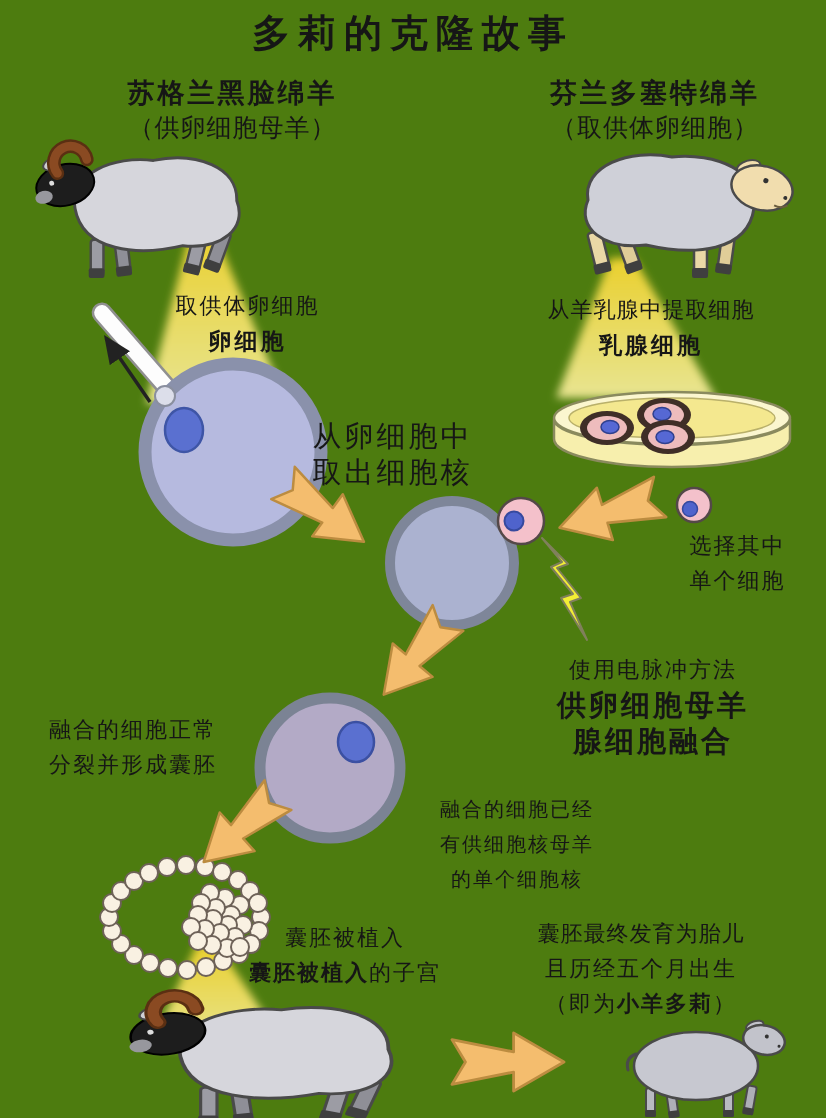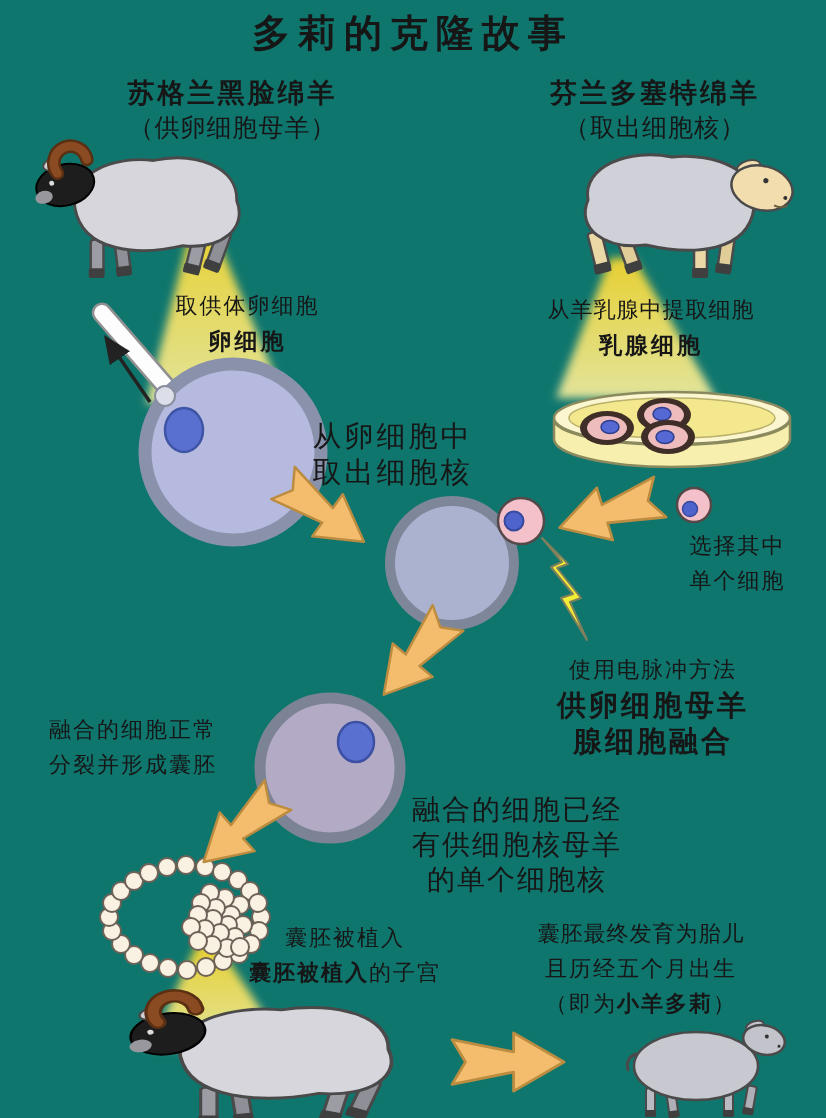--- a/index.html
+++ b/index.html
@@ -1,24 +1,24 @@
 <!DOCTYPE html>
 <html><head>
 <meta charset="utf-8">
 <style>
   html,body{margin:0;padding:0;background:#ffffff;}
   #stage{
     position:relative;width:826px;height:1118px;overflow:hidden;
-    background:#0f766e;font-family:"Liberation Sans",sans-serif;color:#161616;
+    background:#4d7c0f;font-family:"Liberation Sans",sans-serif;color:#161616;
   }
   .txt{position:absolute;z-index:2;text-align:center;color:#161616;}
   .txt div{white-space:nowrap;}
   .b{font-weight:bold;}
   .t27{font-size:22px;line-height:35px;letter-spacing:2px;}
-  .t28{font-size:28px;line-height:35px;letter-spacing:2px;}
+  .t28{font-size:20px;line-height:35px;letter-spacing:2px;}
   .t29{font-size:29px;line-height:36px;letter-spacing:3px;}
   .sub{font-size:23px;line-height:37px;font-weight:bold;letter-spacing:3px;}
   #title{top:8px;left:0;width:826px;font-size:38px;font-weight:bold;letter-spacing:8px;}
   .hdr-name{font-size:27px;font-weight:bold;letter-spacing:3px;line-height:35px;}
   .hdr-role{font-size:25px;letter-spacing:1px;line-height:33px;font-family:Liberation Serif, serif;}
   svg#art{position:absolute;inset:0;z-index:1;}
 </style>
 </head>
 <body>
 
@@ -249,21 +249,21 @@
 
   <div id="title" class="txt">多莉的克隆故事</div>
 
   <div class="txt" style="left:60px;top:76px;width:345px;">
     <div class="hdr-name">苏格兰黑脸绵羊</div>
     <div class="hdr-role">（供卵细胞母羊）</div>
   </div>
 
   <div class="txt" style="left:490px;top:76px;width:330px;">
     <div class="hdr-name">芬兰多塞特绵羊</div>
-    <div class="hdr-role">（取出细胞核）</div>
+    <div class="hdr-role">（取供体卵细胞）</div>
   </div>
 
   <div class="txt" style="left:100px;top:288px;width:295px;">
     <div class="t27">取供体卵细胞</div>
     <div class="sub">卵细胞</div>
   </div>
 
   <div class="txt" style="left:486px;top:292px;width:330px;">
     <div class="t27" style="letter-spacing:1px;">从羊乳腺中提取细胞</div>
     <div class="sub">乳腺细胞</div>

